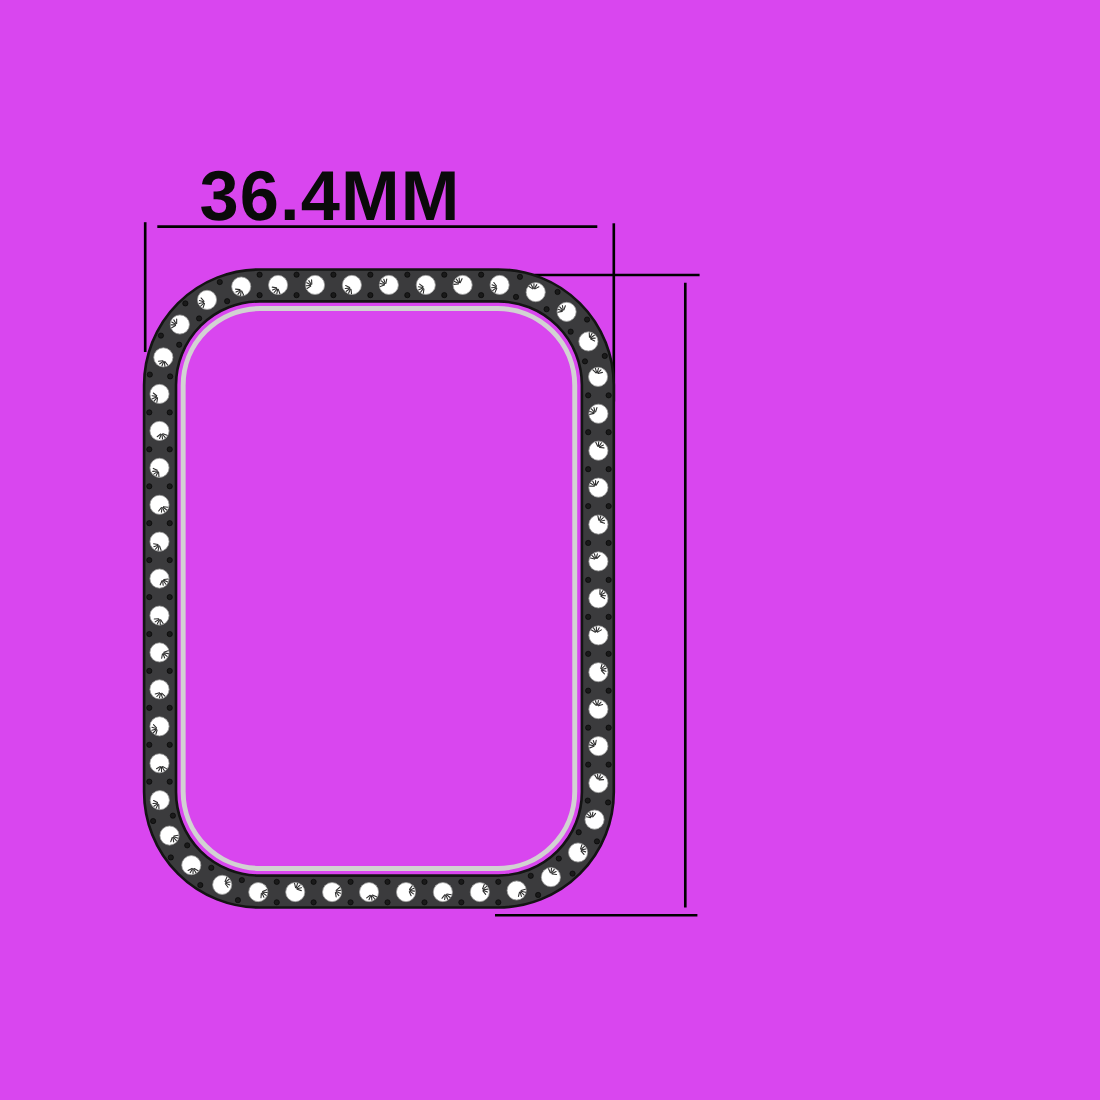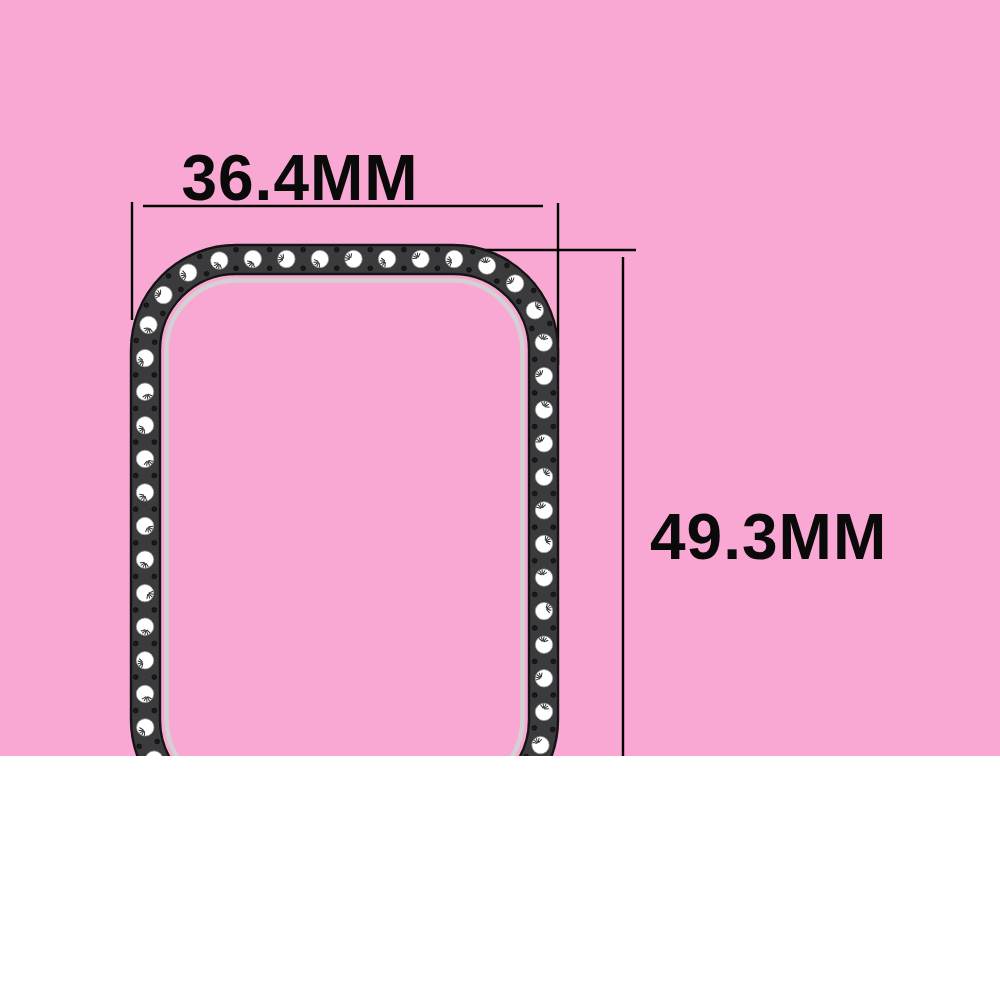--- a/index.html
+++ b/index.html
@@ -4,22 +4,22 @@
 <style>
   html, body {
     margin: 0;
     padding: 0;
     background: #ffffff;
     font-family: "Liberation Sans", "DejaVu Sans", sans-serif;
   }
   .stage {
     position: relative;
     width: 1000px;
-    height: 756px;
-    background: #f9a8d4;
+    height: 1000px;
+    background: #d946ef;
     overflow: hidden;
   }
   .stage svg {
     position: absolute;
     left: 0;
     top: 0;
   }
   .dim-label {
     position: absolute;
     font-weight: 700;
@@ -693,14 +693,13 @@
             <line x1="-3.93" y1="0.39" x2="-7.69" y2="-0.98"></line>
             <line x1="-3.57" y1="-0.12" x2="-6.14" y2="-3.18"></line>
             <line x1="-3.01" y1="-0.38" x2="-3.70" y2="-4.32"></line>
           </g>
         </g>
       </g>
   </svg>
 
   <div class="dim-label width">36.4MM</div>
 
-  <div class="dim-label height">49.3MM</div>
 </div>
 
 </body></html>

